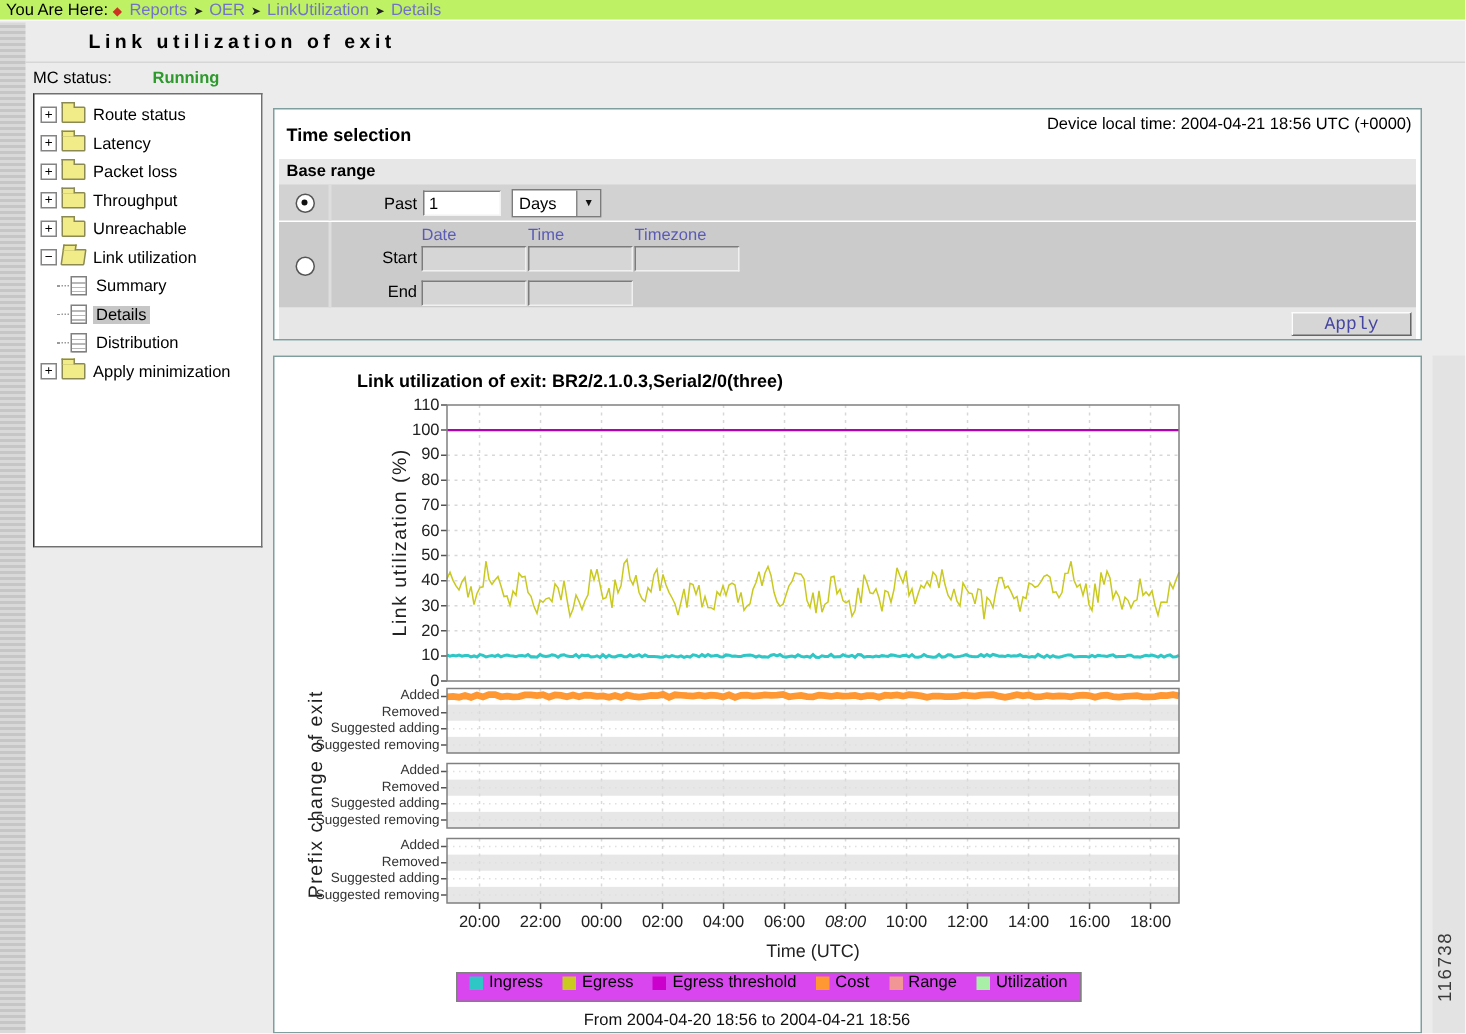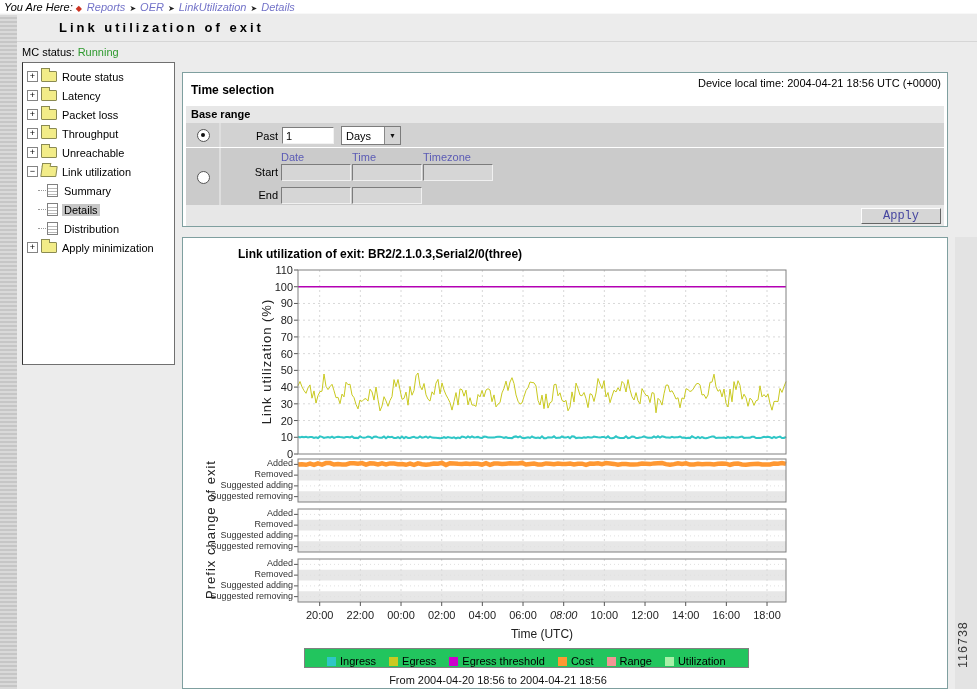--- a/index.html
+++ b/index.html
@@ -1,34 +1,34 @@
 <!DOCTYPE html>
 <html><head>
 <meta charset="utf-8">
 <style>
   html,body{margin:0;padding:0;}
   body{font-family:"Liberation Sans","DejaVu Sans",sans-serif;}
   #stage{position:relative;width:977px;height:689px;background:#ececec;overflow:hidden;font-size:11px;color:#000;}
 
   
-  #breadcrumb{position:absolute;left:0;top:0;width:977px;height:14px;background:#ffffff;
-    border-bottom:1px solid #f8f8f8;line-height:14px;white-space:nowrap;padding-left:4px;box-sizing:border-box;font-style:italic;}
+  #breadcrumb{position:absolute;left:0;top:0;width:977px;height:14px;background:#bef264;
+    border-bottom:1px solid #f8f8f8;line-height:14px;white-space:nowrap;padding-left:4px;box-sizing:border-box;}
   #breadcrumb .bc-prefix{color:#000;}
   #breadcrumb .bc-marker{color:#cc3322;font-size:8px;margin:0 3px;}
   #breadcrumb .bc-link{color:#7272c8;margin:0 2px;cursor:pointer;}
   #breadcrumb .bc-sep{color:#222;font-size:8px;margin:0 2px;}
 
   
   #left-strip{position:absolute;left:0;top:15px;width:17px;height:674px;
     background:repeating-linear-gradient(180deg,#d9d9d9 0 2px,#c6c6c6 2px 4px);}
 
   #page-title{position:absolute;left:30px;top:20px;font-size:13px;font-weight:bold;letter-spacing:3px;padding-left:29px;}
   #title-divider{position:absolute;left:17px;top:41px;width:960px;height:1px;background:#d6d6d6;}
   #mc-status{position:absolute;left:22px;top:46px;}
-  #mc-status .mc-val{font-weight:normal;}
+  #mc-status .mc-val{font-weight:bold;margin-left:24px;}
 
   
   #tree-panel{position:absolute;left:22px;top:62px;width:153px;height:303px;background:#fff;
     border:1px solid #707070;border-left-color:#303030;box-sizing:border-box;padding-top:4px;}
   .tree-item{height:19px;display:flex;align-items:center;padding-left:4px;position:relative;}
   .tree-item.child{padding-left:15px;}
   .expand-box{width:11px;height:11px;border:1px solid #848484;background:#fff;box-sizing:border-box;
     font-size:9px;line-height:8px;text-align:center;color:#000;margin-right:3px;flex:0 0 auto;cursor:pointer;}
   .folder-icon{width:16px;height:11px;background:#f2ec88;border:1px solid #8a8a52;box-sizing:border-box;
     border-radius:1px;position:relative;margin-right:3px;flex:0 0 auto;}
@@ -80,22 +80,22 @@
 
   
   #chart-panel{left:182px;top:237px;width:766px;height:452px;}
   #chart-title{position:absolute;left:18px;top:9px;font-size:12px;font-weight:bold;padding-left:37px;}
   #chart-svg{position:absolute;left:0;top:0;}
   .ytick-label{position:absolute;width:40px;text-align:right;font-size:11px;color:#222;}
   .xtick-label{position:absolute;width:44px;text-align:center;font-size:11px;color:#222;}
   .rowlabel{position:absolute;width:108px;text-align:right;font-size:9px;color:#333;}
   .rot-label{position:absolute;width:220px;text-align:center;transform:rotate(-90deg);font-size:13px;color:#222;letter-spacing:1px;}
   #xaxis-title{position:absolute;width:120px;text-align:center;font-size:12px;color:#222;}
-  #legend{position:absolute;display:inline-flex;align-items:flex-end;gap:13px;height:18px;
-    border:1px solid #808080;background:#22c55e;padding:0 22px;}
+  #legend{position:absolute;display:inline-flex;align-items:flex-start;gap:13px;height:18px;
+    border:1px solid #808080;background:#d946ef;padding:0 8px;}
   .legend-entry{display:flex;align-items:center;gap:4px;white-space:nowrap;}
   .legend-swatch{width:9px;height:9px;flex:0 0 auto;}
   #chart-footer{position:absolute;text-align:center;font-size:11px;color:#111;}
 
   
   #right-strip{position:absolute;left:955px;top:237px;width:22px;height:452px;background:#e3e3e3;}
   #figure-number{position:absolute;left:956px;top:602px;width:20px;height:86px;
     writing-mode:vertical-rl;transform:rotate(180deg);font-size:12.5px;color:#3a3a3a;letter-spacing:1px;text-align:center;}
 </style>
 </head>

